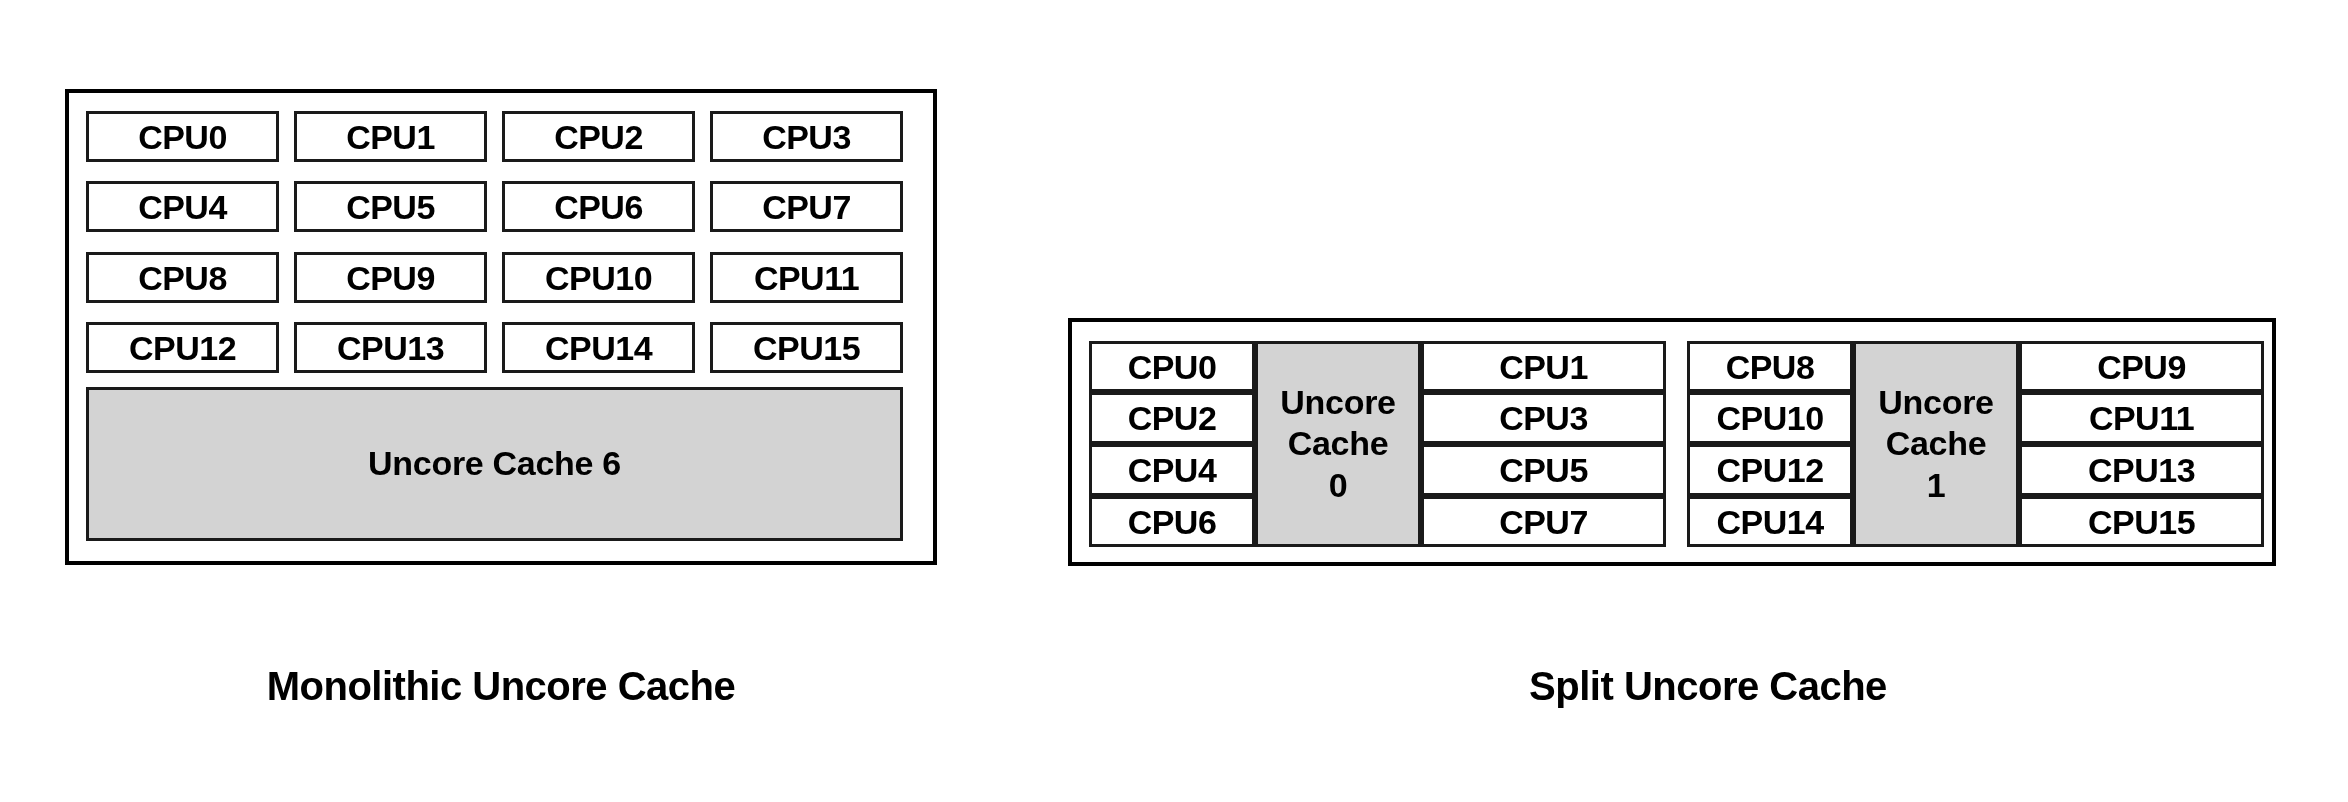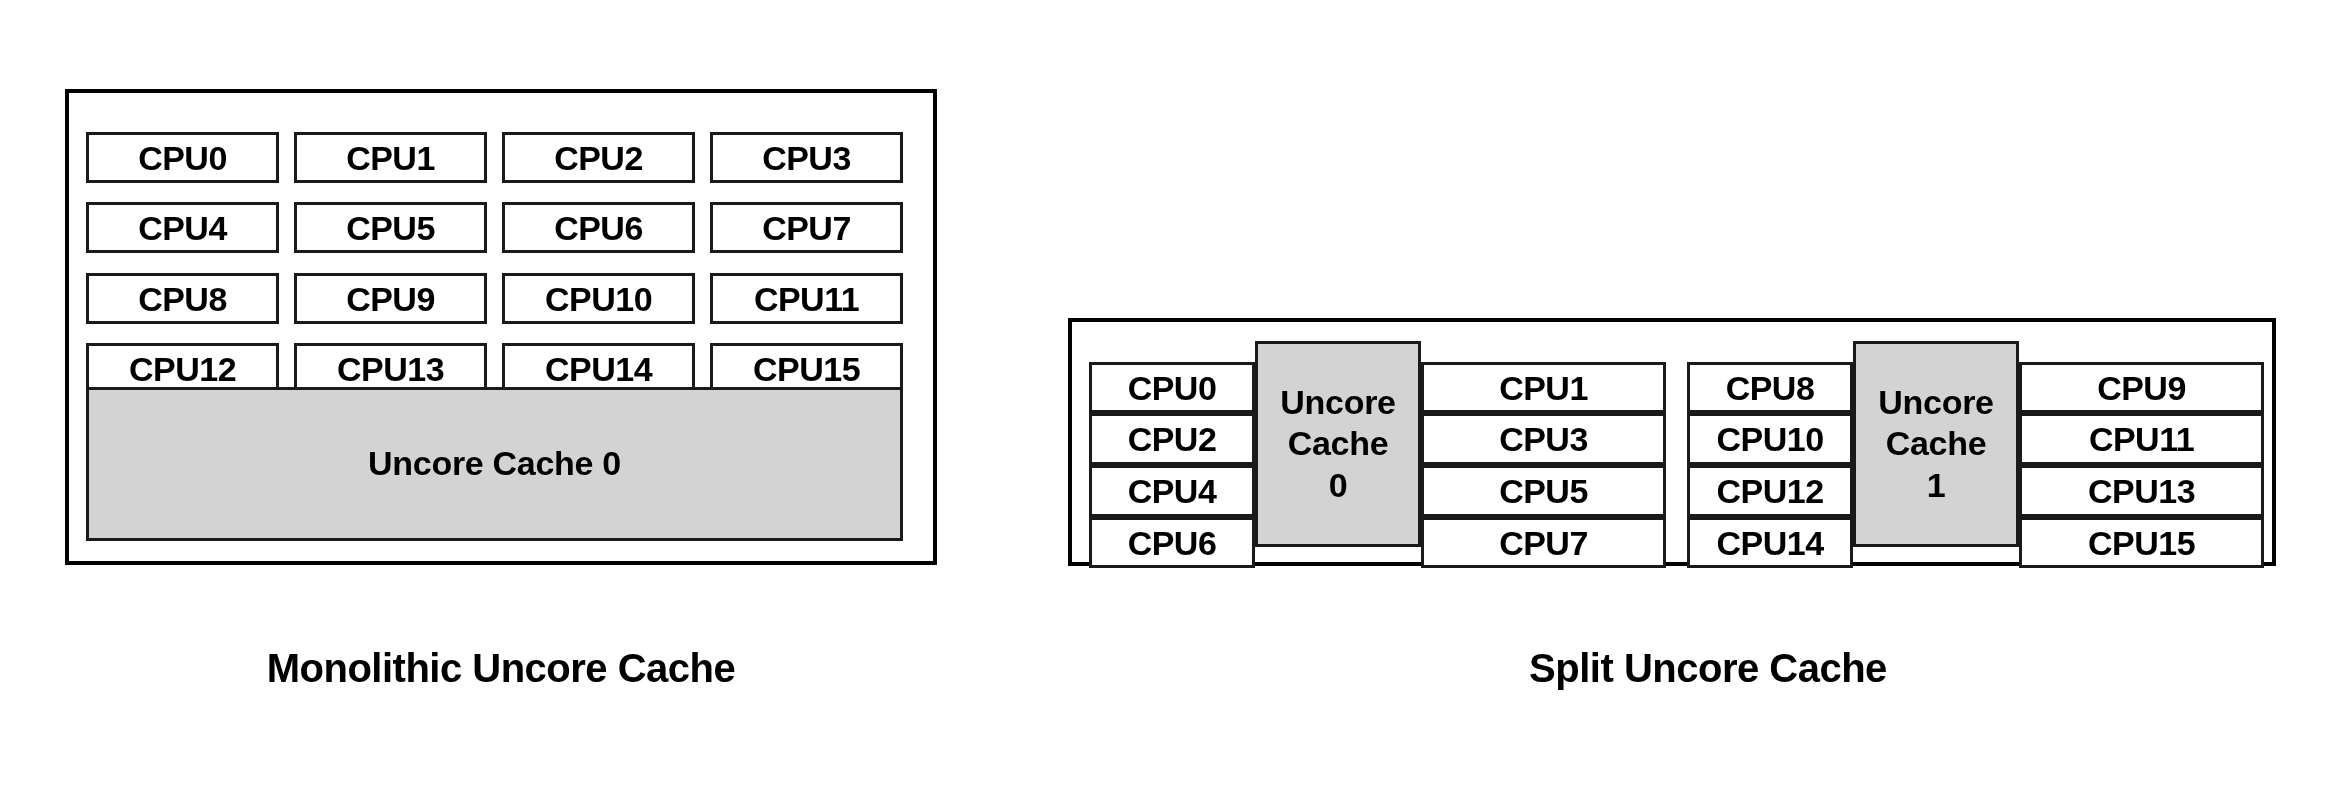--- a/index.html
+++ b/index.html
@@ -31,21 +31,20 @@
   }
 
   .cpu-box {
     position: absolute;
     box-sizing: border-box;
     border: 3px solid #1a1a1a;
     background: #ffffff;
     display: flex;
     align-items: center;
     justify-content: center;
-    margin-top: 21px;
   }
 
   .cpu-label {
     font-weight: bold;
     font-size: 34px;
     line-height: 1;
     letter-spacing: -0.5px;
     font-stretch: condensed;
     white-space: nowrap;
   }
@@ -71,20 +70,21 @@
 
   .caption {
     position: absolute;
     font-weight: bold;
     font-size: 40px;
     line-height: 1;
     letter-spacing: -0.5px;
     font-stretch: condensed;
     white-space: nowrap;
     text-align: center;
+    margin-top: 18px;
   }
 
   
   #monolithic-frame {
     left: 65px;
     top: 89px;
     width: 872px;
     height: 476px;
   }
   #monolithic-caption {
@@ -164,21 +164,21 @@
       <span class="cpu-label">CPU13</span>
     </div>
     <div class="cpu-box" style="left:433px; top:229px; width:193px; height:51px;">
       <span class="cpu-label">CPU14</span>
     </div>
     <div class="cpu-box" style="left:641px; top:229px; width:193px; height:51px;">
       <span class="cpu-label">CPU15</span>
     </div>
 
     <div class="cache-box" style="left:17px; top:294px; width:817px; height:154px;">
-      <span class="cache-label">Uncore Cache 0</span>
+      <span class="cache-label">Uncore Cache 6</span>
     </div>
   </div>
 
   <div class="caption" id="monolithic-caption">Monolithic Uncore Cache</div>
 
   <div class="outer-frame" id="split-frame">
 
     <div class="group-wrap" style="left:17px; top:19px; width:577px; height:206px;">
 
       <div class="cpu-box" style="left:0px;   top:0px;   width:166px; height:51px;">

